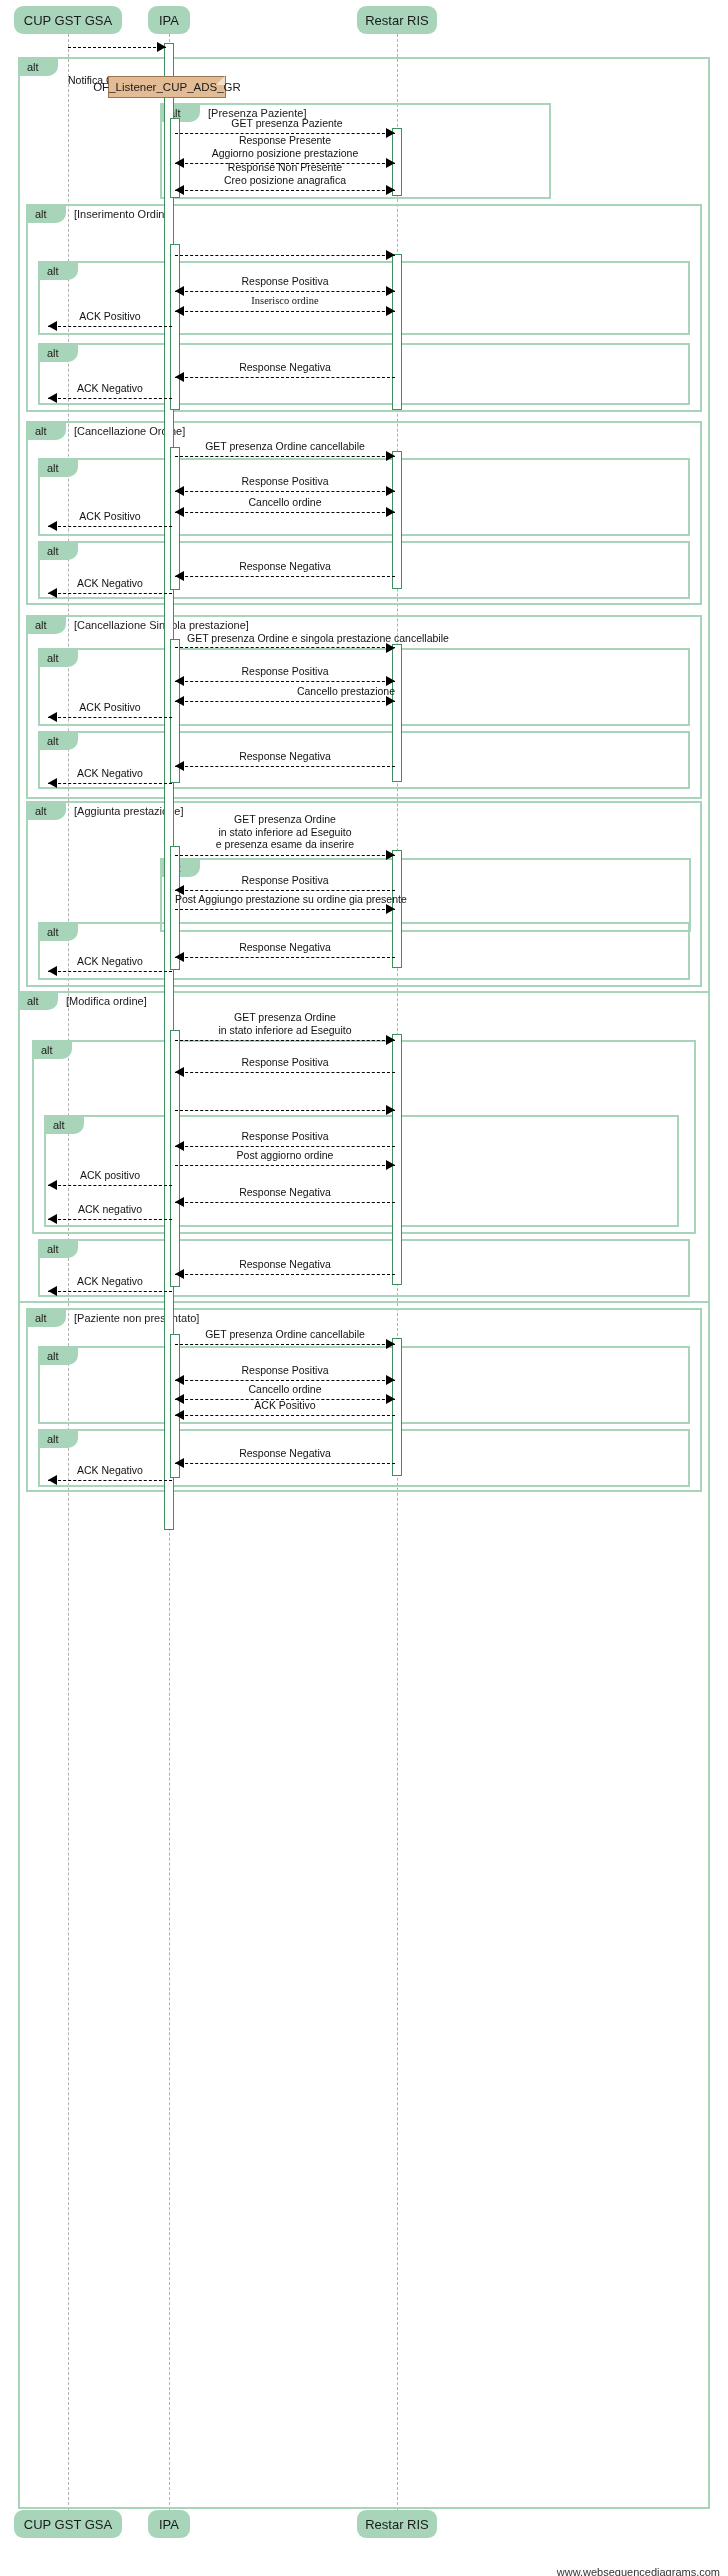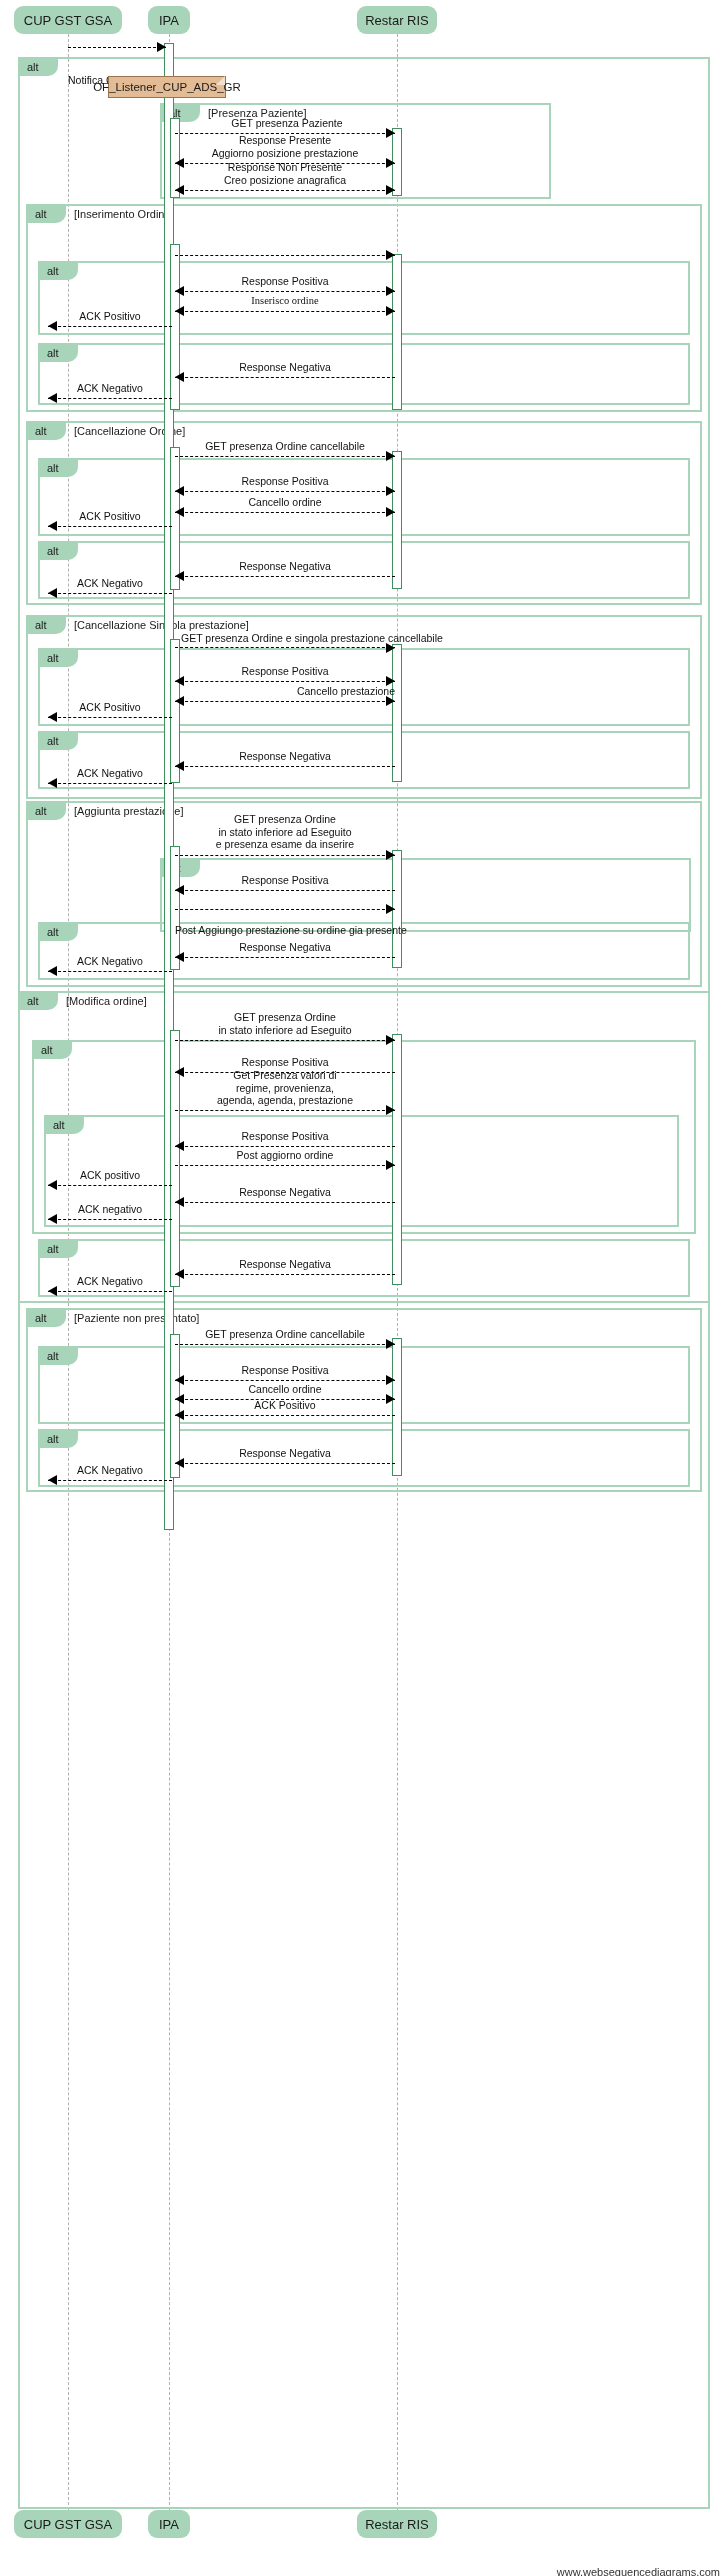--- a/index.html
+++ b/index.html
@@ -321,21 +321,21 @@
     <div class="msg-label" style="left: 175px; width: 220px; top: 560px;">
       <span style="display: block;">Response Negativa</span>
     </div>
     <div class="msg" style="left: 48px; top: 593px; width: 124px;"></div>
     <div class="arrowhead arrow-left" style="left: 48px; top: 588px;"></div>
     <div class="msg-label" style="left: 48px; width: 124px; top: 577px;">
       <span style="display: block;">ACK Negativo</span>
     </div>
     <div class="msg" style="left: 175px; top: 647px; width: 220px;"></div>
     <div class="arrowhead arrow-right" style="left: 386px; top: 643px;"></div>
-    <div class="msg-label" style="left: 181px; width: 220px; top: 632px;">
+    <div class="msg-label" style="left: 187px; width: 220px; top: 632px;">
       <span style="display: block;">GET presenza Ordine e singola prestazione cancellabile</span>
     </div>
     <div class="msg" style="left: 175px; top: 681px; width: 220px;"></div>
     <div class="arrowhead arrow-right" style="left: 386px; top: 676px;"></div>
     <div class="arrowhead arrow-left" style="left: 175px; top: 676px;"></div>
     <div class="msg-label" style="left: 175px; width: 220px; top: 665px;">
       <span style="display: block;">Response Positiva</span>
     </div>
     <div class="msg" style="left: 175px; top: 701px; width: 220px;"></div>
     <div class="arrowhead arrow-right" style="left: 386px; top: 696px;"></div>
@@ -366,21 +366,21 @@
       <span style="display: block;">e presenza esame da inserire</span>
     </div>
     <div class="msg" style="left: 175px; top: 890px; width: 220px;"></div>
     <div class="arrowhead arrow-left" style="left: 175px; top: 885px;"></div>
     <div class="msg-label" style="left: 175px; width: 220px; top: 874px;">
       <span style="display: block;">Response Positiva</span>
     </div>
     <div class="msg" style="left: 175px; top: 909px; width: 220px;"></div>
     <div class="arrowhead arrow-right" style="left: 386px; top: 904px;"></div>
     <div class="msg-label" style="left: 175px; width: 220px; top: 893px;">
-      <span style="display: block; margin-top: 31px;">Post Aggiungo prestazione su ordine gia presente</span>
+      <span style="display: block;">Post Aggiungo prestazione su ordine gia presente</span>
     </div>
     <div class="msg" style="left: 175px; top: 957px; width: 220px;"></div>
     <div class="arrowhead arrow-left" style="left: 175px; top: 952px;"></div>
     <div class="msg-label" style="left: 175px; width: 220px; top: 941px;">
       <span style="display: block;">Response Negativa</span>
     </div>
     <div class="msg" style="left: 48px; top: 971px; width: 124px;"></div>
     <div class="arrowhead arrow-left" style="left: 48px; top: 966px;"></div>
     <div class="msg-label" style="left: 48px; width: 124px; top: 955px;">
       <span style="display: block;">ACK Negativo</span>
@@ -391,25 +391,20 @@
       <span style="display: block;">GET presenza Ordine</span>
       <span style="display: block;">in stato inferiore ad Eseguito</span>
     </div>
     <div class="msg" style="left: 175px; top: 1072px; width: 220px;"></div>
     <div class="arrowhead arrow-left" style="left: 175px; top: 1067px;"></div>
     <div class="msg-label" style="left: 175px; width: 220px; top: 1056px;">
       <span style="display: block;">Response Positiva</span>
     </div>
     <div class="msg" style="left: 175px; top: 1110px; width: 220px;"></div>
     <div class="arrowhead arrow-right" style="left: 386px; top: 1105px;"></div>
-    <div class="msg-label" style="left: 175px; width: 220px; top: 1069px;">
-      <span style="display: block;">Get Presenza valori di</span>
-      <span style="display: block;">regime, provenienza,</span>
-      <span style="display: block;">agenda, agenda, prestazione</span>
-    </div>
     <div class="msg" style="left: 175px; top: 1146px; width: 220px;"></div>
     <div class="arrowhead arrow-left" style="left: 175px; top: 1141px;"></div>
     <div class="msg-label" style="left: 175px; width: 220px; top: 1130px;">
       <span style="display: block;">Response Positiva</span>
     </div>
     <div class="msg" style="left: 175px; top: 1165px; width: 220px;"></div>
     <div class="arrowhead arrow-right" style="left: 386px; top: 1160px;"></div>
     <div class="msg-label" style="left: 175px; width: 220px; top: 1149px;">
       <span style="display: block;">Post aggiorno ordine</span>
     </div>

